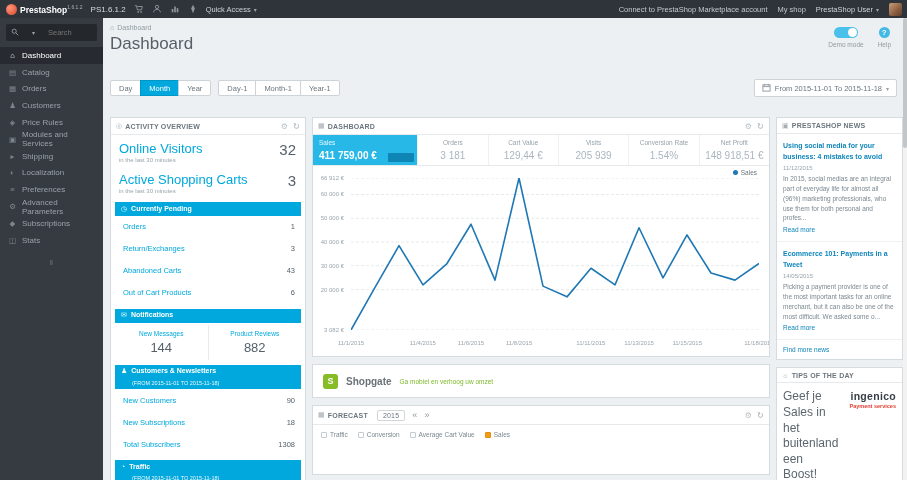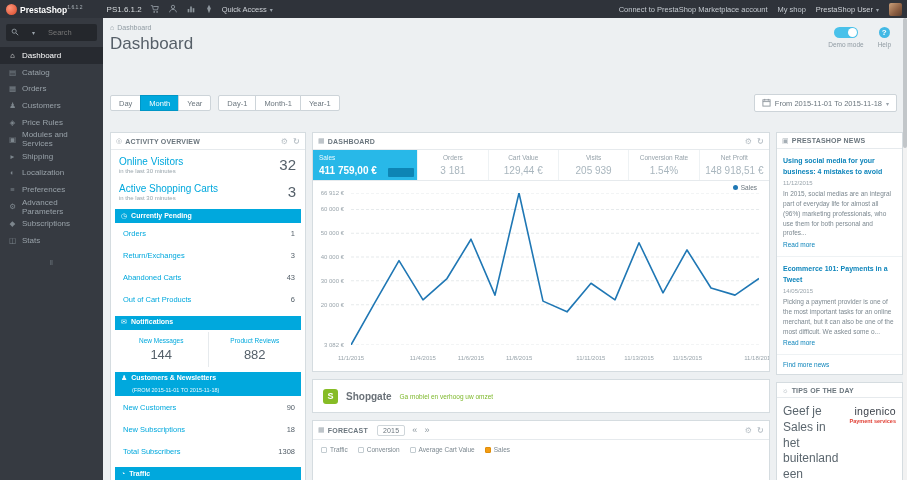--- a/index.html
+++ b/index.html
@@ -5,21 +5,21 @@
   *{box-sizing:border-box;margin:0;padding:0}
   body{font-family:"Liberation Sans","DejaVu Sans",sans-serif;background:#444;}
   .app{position:relative;width:907px;height:480px;background:#edf0f2;overflow:hidden;color:#55606a;font-size:9px}
 
   
   .topbar{position:absolute;top:0;left:0;right:0;height:18px;background:#2f333a;color:#cfd3d8;display:flex;align-items:center;z-index:20;font-size:7.5px}
   .logo{display:flex;align-items:center;gap:3px;padding:0 6px}
   .logo-mark{width:11px;height:11px;border-radius:50%;background:radial-gradient(circle at 35% 35%,#ff9478,#d7492a);flex:none}
   .brand{color:#fff;font-weight:bold;font-size:8.5px;white-space:nowrap}
   .brand sup{font-size:5px;color:#aab2b8;font-weight:normal}
-  .shopname{color:#d6dadd;margin:0 8px 0 18px;font-size:8px}
+  .shopname{color:#d6dadd;margin:0 8px 0 2px;font-size:8px}
   .tb-icons{display:flex;gap:8px;align-items:center;margin-right:8px}
   .tb-icons svg{display:block}
   .quick{display:flex;align-items:center;gap:3px;color:#cfd3d8}
   .tb-right{margin-left:auto;display:flex;align-items:center;gap:10px;padding-right:5px;color:#c4cad0}
   .avatar{width:13px;height:13px;border-radius:2px;background:linear-gradient(135deg,#caa07a 0%,#8a5d41 60%,#5d3f2e 100%);flex:none}
   .caret{font-size:6px;color:#9aa3ab}
 
   
   .sidebar{position:absolute;top:18px;left:0;width:103px;bottom:0;background:#363a41;z-index:10}
   .sb-search{margin:6px;display:flex;align-items:center;gap:13px;background:#24272c;border-radius:2px;height:17px;padding:0 5px}
@@ -35,21 +35,21 @@
   
   .main{position:absolute;left:103px;right:4px;top:18px;bottom:0;padding:6px 0 0 7px;overflow:hidden}
   .breadcrumb{font-size:7px;color:#909ba3;display:flex;gap:3px;align-items:center}
   .page-title{font-size:17px;color:#565f68;margin-top:3px;font-weight:normal}
   .hdr-right{position:absolute;top:9px;right:12px;display:flex;gap:14px;text-align:center}
   .toggle{width:24px;height:11px;border-radius:6px;background:#49c1ea;position:relative;margin:0 auto;cursor:pointer}
   .toggle:after{content:"";position:absolute;right:1px;top:1px;width:9px;height:9px;border-radius:50%;background:#fff}
   .help-ic{width:11px;height:11px;border-radius:50%;background:#43b9e5;color:#fff;font-size:8px;font-weight:bold;line-height:11px;margin:0 auto;cursor:pointer}
   .hdr-cap{font-size:6.5px;color:#909ba3;margin-top:3px}
 
-  .toolbar{display:flex;align-items:center;margin-top:40px;padding-right:6px}
+  .toolbar{display:flex;align-items:center;margin-top:25px;padding-right:6px}
   .bgroup{display:flex}
   .bgroup+.bgroup{margin-left:7px}
   .btn{background:#fff;border:1px solid #cdd4d9;color:#6b767e;font-size:7.5px;padding:2.5px 8px;margin-right:-1px;cursor:pointer;font-family:inherit}
   .bgroup .btn:first-child{border-radius:2px 0 0 2px}
   .bgroup .btn:last-child{border-radius:0 2px 2px 0;margin-right:0}
   .btn.active{background:#00a8dd;border-color:#0096c6;color:#fff}
   .daterange{margin-left:auto;background:#fff;border:1px solid #cdd4d9;border-radius:2px;font-size:7.5px;color:#6b767e;padding:2.5px 7px;display:flex;align-items:center;gap:4px;cursor:pointer}
 
   .cols{display:flex;gap:6px;margin-top:20px;align-items:flex-start}
   .col-a{width:196px;flex:none}
@@ -57,21 +57,21 @@
   .col-c{flex:1;min-width:0}
 
   .panel{background:#fff;border:1px solid #d5dce0;margin-bottom:7px}
   .panel-h{display:flex;align-items:center;gap:3px;padding:3.5px 5px;border-bottom:1px solid #e6eaed;font-size:7px;font-weight:bold;color:#6b767e;letter-spacing:.2px}
   .panel-h .hic{color:#a5aeb5;font-size:7px}
   .panel-h .sp{margin-left:auto;display:flex;gap:5px;color:#b9c1c7;font-size:8px}
   .panel-h .sp span{cursor:pointer}
 
   
   .metric{padding:6px 8px 3px;position:relative}
-  .metric .lab{color:#00a8dd;font-size:10px;cursor:pointer}
+  .metric .lab{color:#00a8dd;font-size:13px;cursor:pointer}
   .metric .sub{color:#98a4ab;font-size:6px;margin-top:1px}
   .metric .val{position:absolute;right:9px;top:6px;font-size:15px;color:#55606a}
   .act-bar{background:#00a8dd;color:#fff;margin:5px 4px 0;padding:2.5px 6px;font-size:7px;font-weight:bold;display:flex;align-items:center;gap:4px;flex-wrap:wrap;line-height:1.25}
   .act-bar .bic{font-size:7px;opacity:.95}
   .act-bar .bsub{flex-basis:100%;font-weight:normal;font-size:5.5px;opacity:.92;margin-left:11px}
   .act-row{display:flex;justify-content:space-between;padding:6.5px 10px 6.5px 12px;font-size:7.5px}
   .act-row .l{color:#00a8dd;cursor:pointer}
   .act-row .v{color:#55606a}
   .notif{display:flex;text-align:center;margin:2px 4px 0}
   .notif>div{flex:1;padding:5px 0;cursor:pointer}
@@ -126,21 +126,21 @@
   .article .d{font-size:6px;color:#9aa5ac;margin:3px 0}
   .article .x{font-size:6.5px;color:#7c8890;line-height:1.5}
   .article .rm{display:inline-block;font-size:6.5px;color:#0e85bb;margin-top:3px;cursor:pointer}
   .find-more{display:block;padding:6px;font-size:6.5px;color:#0e85bb;cursor:pointer}
 
   
   .tips-body{padding:6px 6px}
   .tips-top{display:flex;justify-content:space-between;gap:5px}
   .tips-head{font-size:12px;font-weight:normal;color:#5b666e;width:54px;line-height:1.3}
   .ingenico{text-align:right;padding-top:2px}
-  .ingenico .n{font-size:10.5px;font-weight:normal;color:#3a4049;letter-spacing:.3px;line-height:1}
+  .ingenico .n{font-size:10.5px;font-weight:bold;color:#3a4049;letter-spacing:.3px;line-height:1}
   .ingenico .s{font-size:5.5px;color:#e03c31;font-weight:bold;margin-top:1px}
   .tips-text{margin-top:5px;font-size:6.5px;color:#7c8890;line-height:1.5}
 
   
   .scrollbar{position:absolute;right:0;top:18px;bottom:0;width:4px;background:#f2f2f2}
   .scroll-thumb{position:absolute;top:0;left:0;right:0;height:130px;background:#c2c6c9;border-radius:2px}
 </style>
 </head>
 <body>
 

